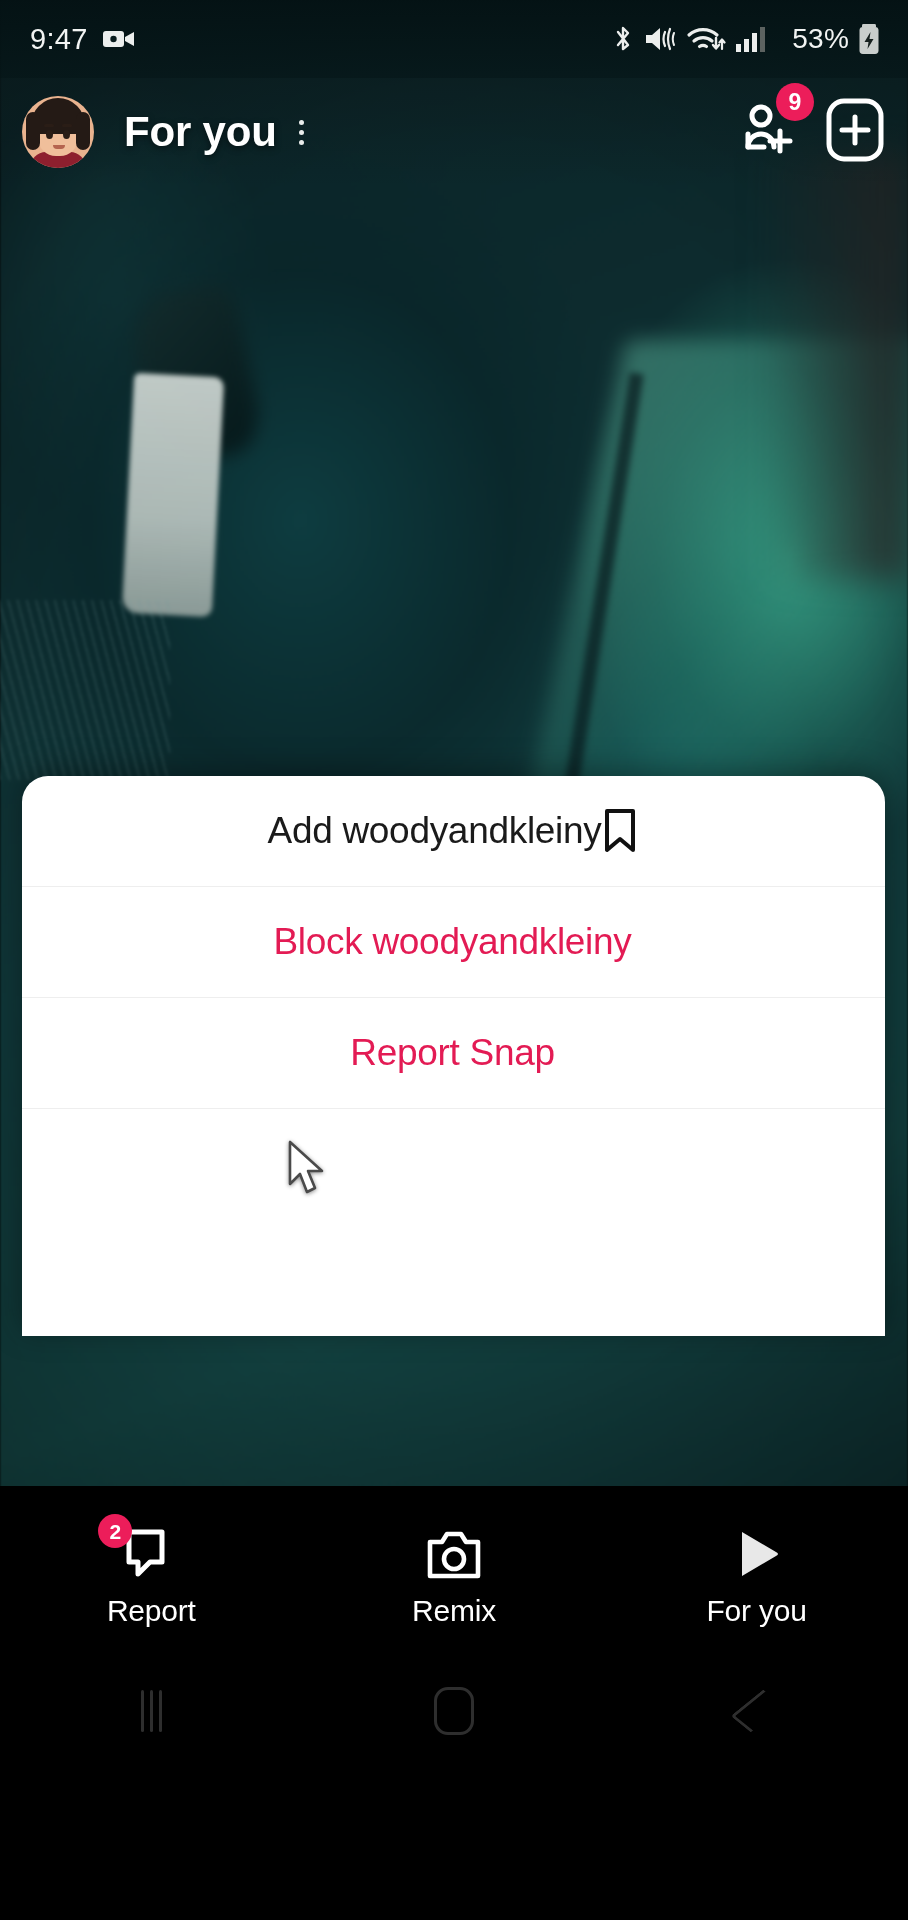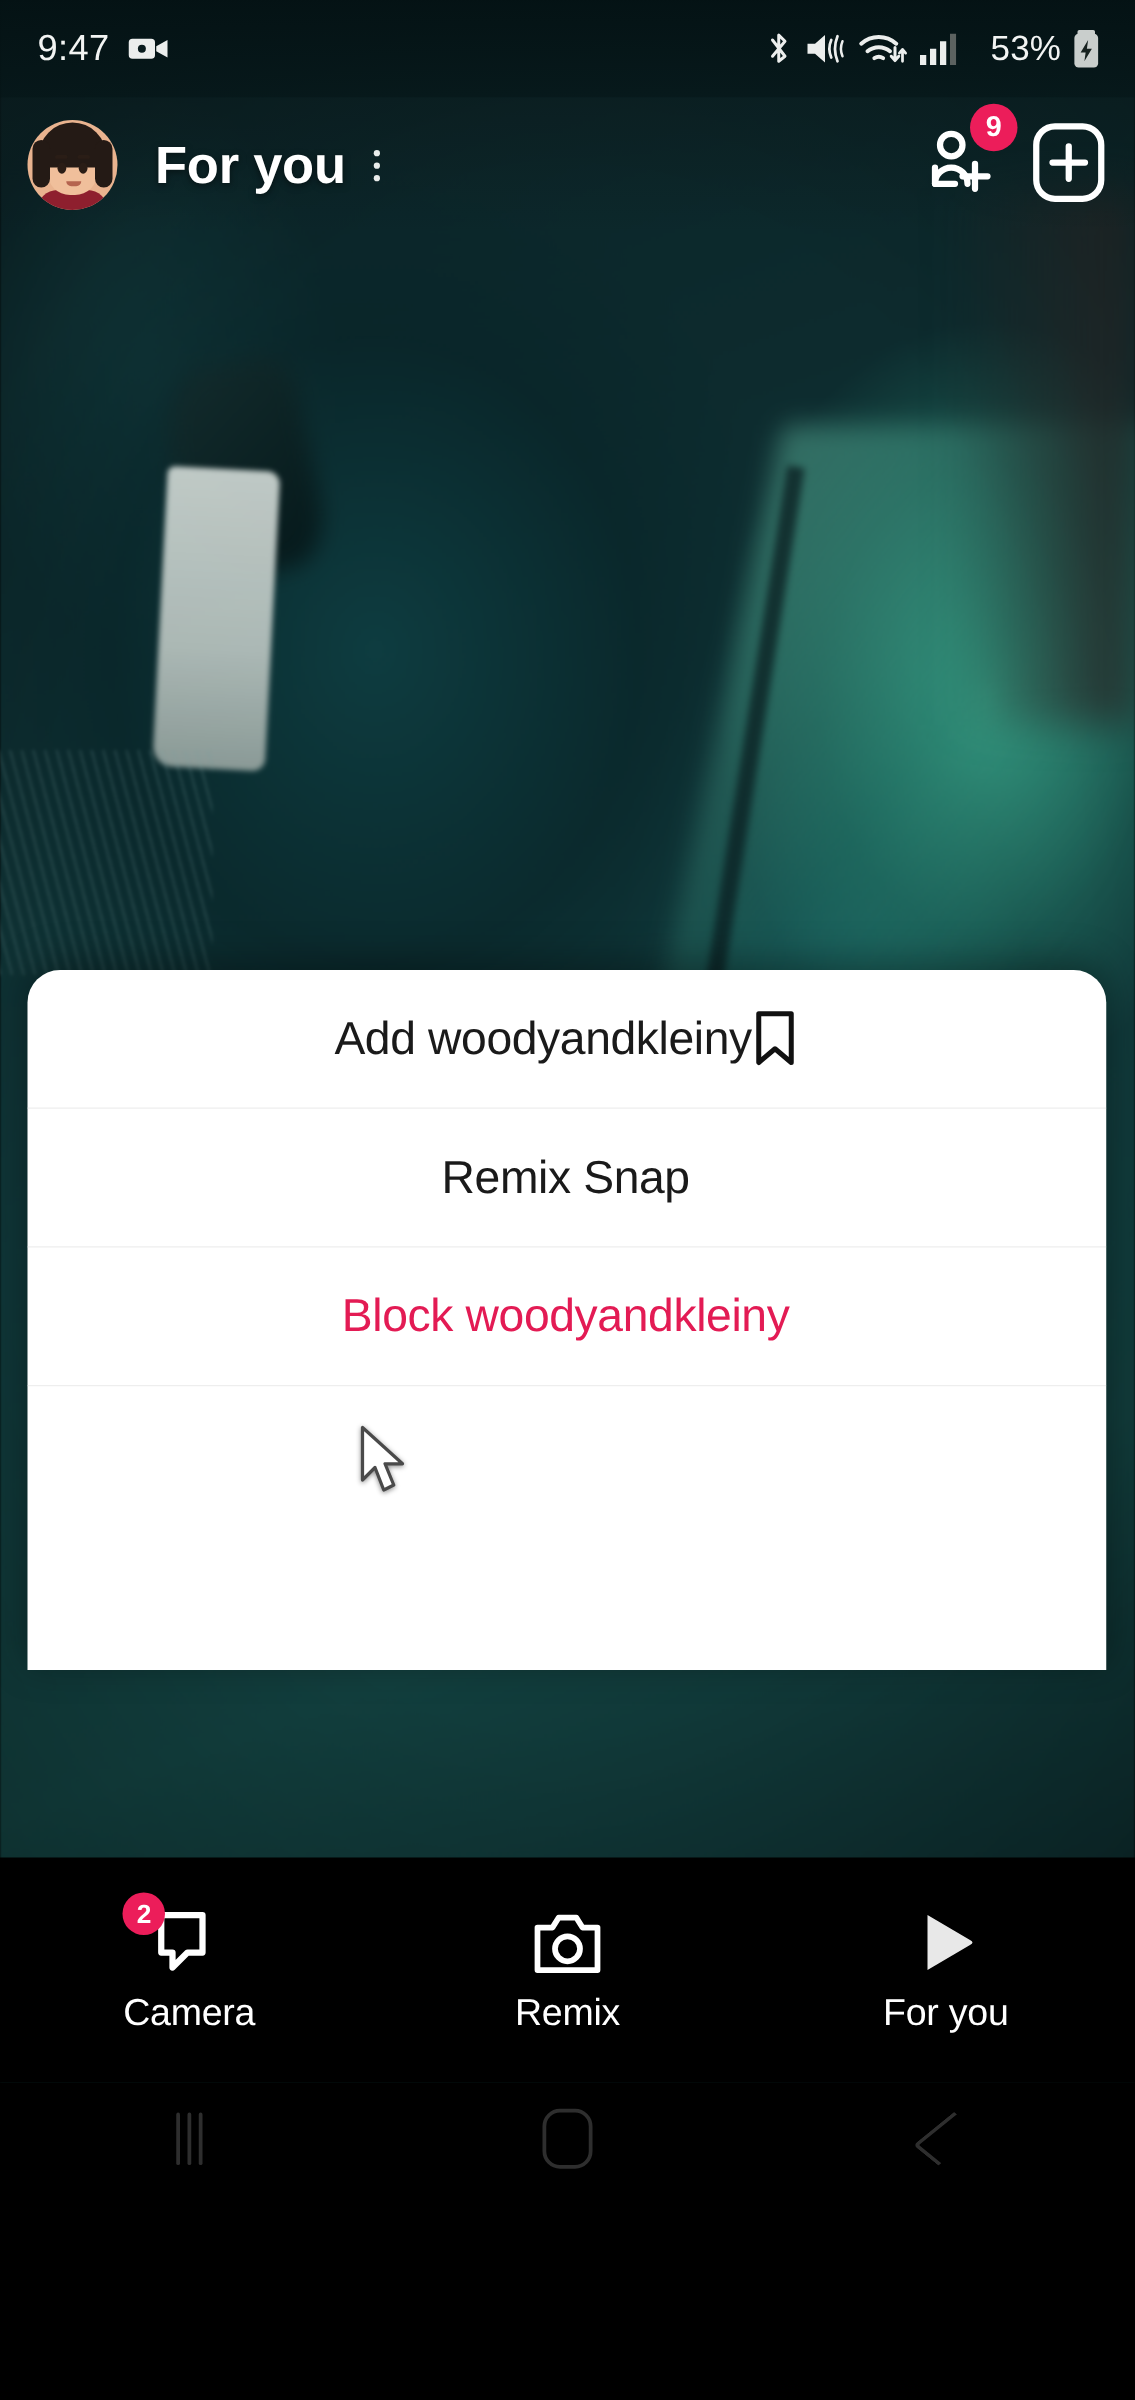--- a/index.html
+++ b/index.html
@@ -246,45 +246,45 @@
   <div class="sheet" id="sheet">
       <div class="menu-item">
         <div class="menu-label">Add woodyandkleiny</div>
         <div class="mi-right">
           <svg width="36" height="46" viewBox="0 0 36 46">
             <path d="M5 3 L31 3 L31 42 L18 31 L5 42 Z" fill="none" stroke="#111" stroke-width="4" stroke-linejoin="round"></path>
           </svg>
         </div>
       </div>
       <div class="menu-item">
-        <div class="menu-label">Remix Snap</div>
+        <div class="menu-label danger">Block woodyandkleiny</div>
         <div class="mi-right"></div>
       </div>
       <div class="menu-item">
-        <div class="menu-label danger">Block woodyandkleiny</div>
+        <div class="menu-label danger">Report Snap</div>
         <div class="mi-right"></div>
       </div>
       <div class="menu-item">
         <div class="mi-right"></div>
       </div>
     </div>
 
   <svg class="cursor" width="44" height="58" viewBox="0 0 44 58">
     <path d="M4 2 L4 44 L14 34 L21 52 L29 48 L22 31 L36 31 Z" fill="#ffffff" stroke="#4a4a4a" stroke-width="2.6" stroke-linejoin="round"></path>
   </svg>
 
   <div class="bottomnav" id="bottomnav">
       <div class="navitem">
         <div class="navicon">
           <svg width="54" height="52" viewBox="0 0 54 52">
             <path d="M5 4 L5 34 L14 34 L14 46 L26 34 L38 34 L38 4 Z" fill="none" stroke="#fff" stroke-width="5" stroke-linejoin="round"></path>
           </svg>
           <span class="badge nav">2</span>
         </div>
-        <div class="navlabel">Camera</div>
+        <div class="navlabel">Report</div>
       </div>
       <div class="navitem">
         <div class="navicon">
           <svg width="56" height="50" viewBox="0 0 56 50">
             <path d="M4 12 L16 12 L21 4 L35 4 L40 12 L52 12 L52 46 L4 46 Z" fill="none" stroke="#fff" stroke-width="4.6" stroke-linejoin="round"></path>
             <circle cx="28" cy="29" r="10" fill="none" stroke="#fff" stroke-width="4.6"></circle>
           </svg>
         </div>
         <div class="navlabel">Remix</div>
       </div>

